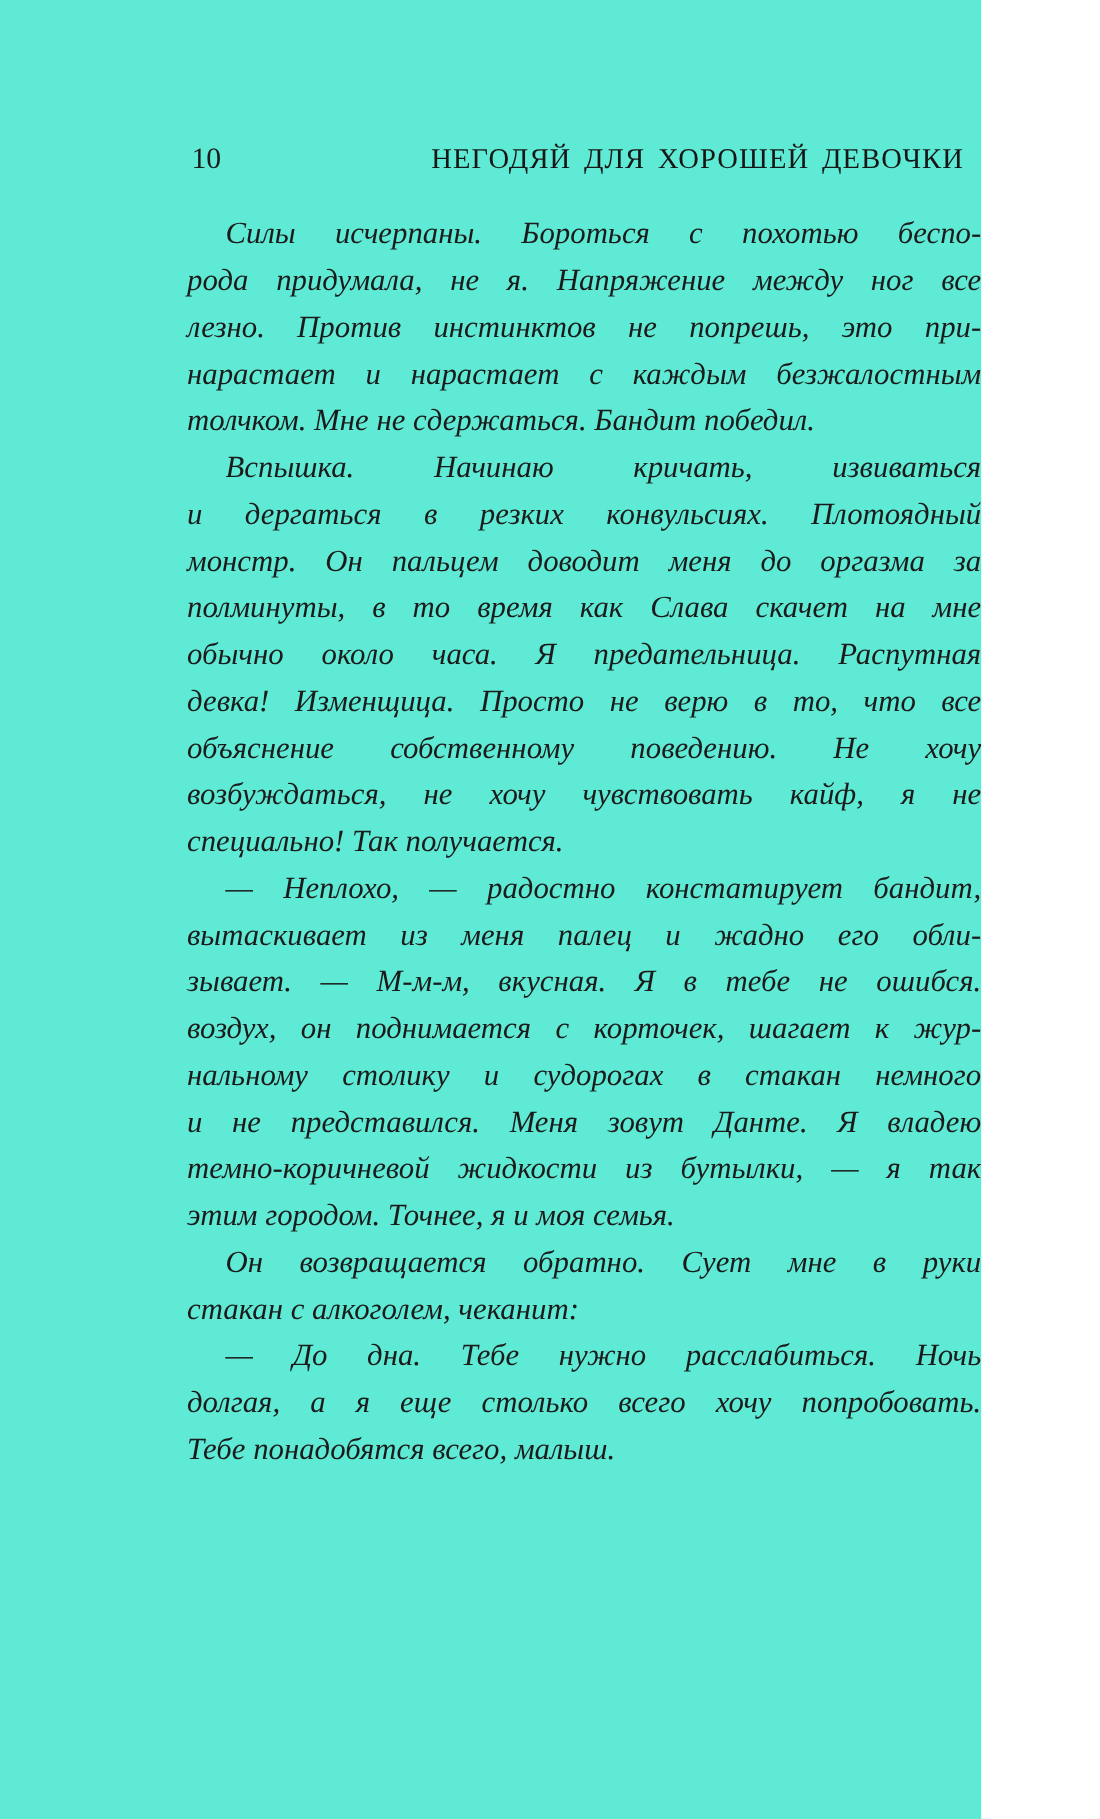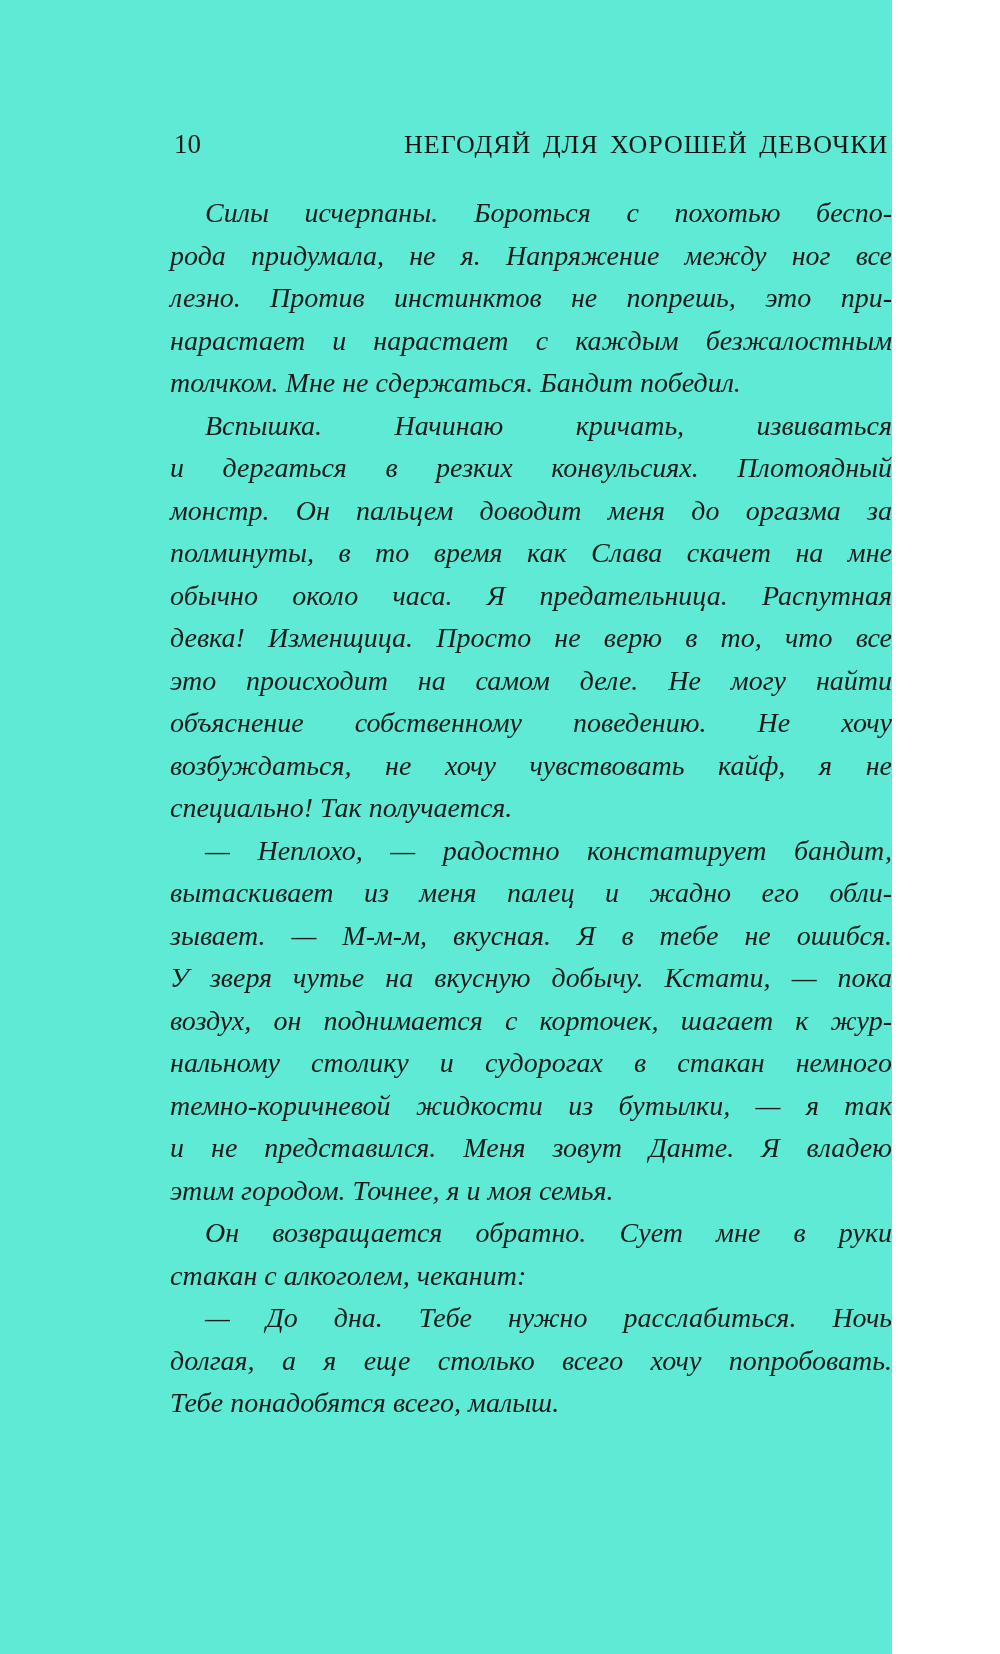--- a/index.html
+++ b/index.html
@@ -17,21 +17,21 @@
   }
   .page-number {
     position: absolute;
     left: 174px; top: 130px;
     font-size: 27px;
     line-height: 1.1;
     color: #1b1b1b;
   }
   .running-title {
     position: absolute;
-    left: 404px; top: 131px;
+    left: 392px; top: 131px;
     font-size: 26px;
     line-height: 1.1;
     letter-spacing: 1px;
     word-spacing: 4px;
     white-space: nowrap;
     color: #161616;
   }
   .body-text {
     position: absolute;
     left: 170px; top: 192px;
@@ -69,34 +69,32 @@
         <div class="line">нарастает и нарастает с каждым безжалостным</div>
         <div class="line last">толчком. Мне не сдержаться. Бандит победил.</div>
       </div>
       <div class="para">
         <div class="line first">Вспышка. Начинаю кричать, извиваться</div>
         <div class="line">и дергаться в резких конвульсиях. Плотоядный</div>
         <div class="line">монстр. Он пальцем доводит меня до оргазма за</div>
         <div class="line">полминуты, в то время как Слава скачет на мне</div>
         <div class="line">обычно около часа. Я предательница. Распутная</div>
         <div class="line">девка! Изменщица. Просто не верю в то, что все</div>
-        <div class="line">это происходит на самом деле. Не могу найти</div>
         <div class="line">объяснение собственному поведению. Не хочу</div>
         <div class="line">возбуждаться, не хочу чувствовать кайф, я не</div>
         <div class="line last">специально! Так получается.</div>
       </div>
       <div class="para">
         <div class="line first">— Неплохо, — радостно констатирует бандит,</div>
         <div class="line">вытаскивает из меня палец и жадно его обли-</div>
         <div class="line">зывает. — М-м-м, вкусная. Я в тебе не ошибся.</div>
-        <div class="line">У зверя чутье на вкусную добычу. Кстати, — пока</div>
         <div class="line">воздух, он поднимается с корточек, шагает к жур-</div>
         <div class="line">нальному столику и судорогах в стакан немного</div>
+        <div class="line">и не представился. Меня зовут Данте. Я владею</div>
         <div class="line">темно-коричневой жидкости из бутылки, — я так</div>
-        <div class="line">и не представился. Меня зовут Данте. Я владею</div>
         <div class="line last">этим городом. Точнее, я и моя семья.</div>
       </div>
       <div class="para">
         <div class="line first">Он возвращается обратно. Сует мне в руки</div>
         <div class="line last">стакан с алкоголем, чеканит:</div>
       </div>
       <div class="para">
         <div class="line first">— До дна. Тебе нужно расслабиться. Ночь</div>
         <div class="line">долгая, а я еще столько всего хочу попробовать.</div>
         <div class="line last">Тебе понадобятся всего, малыш.</div>

